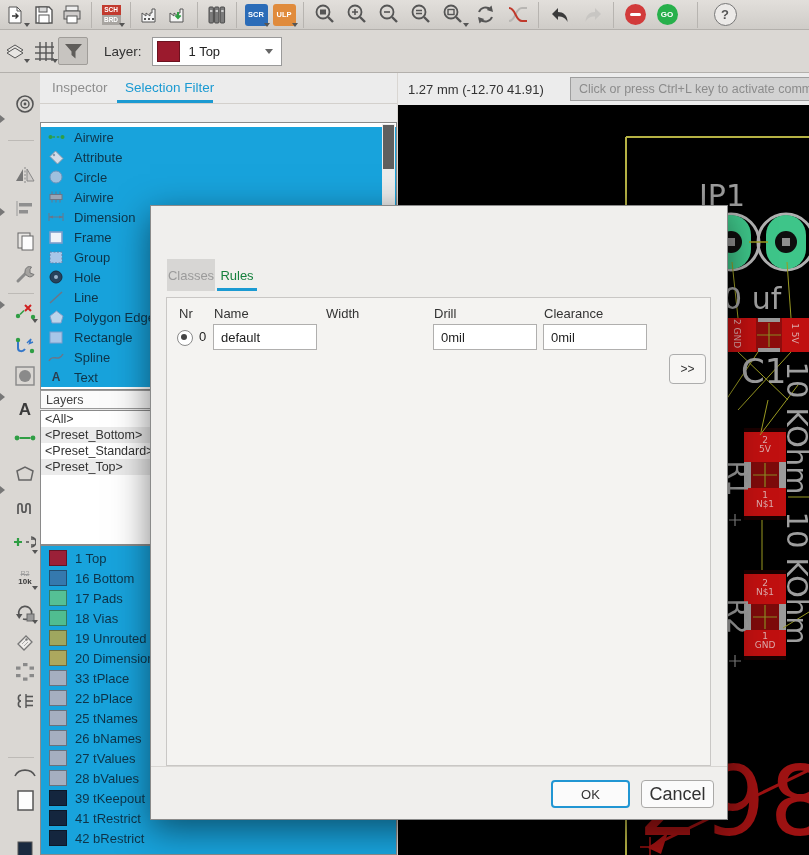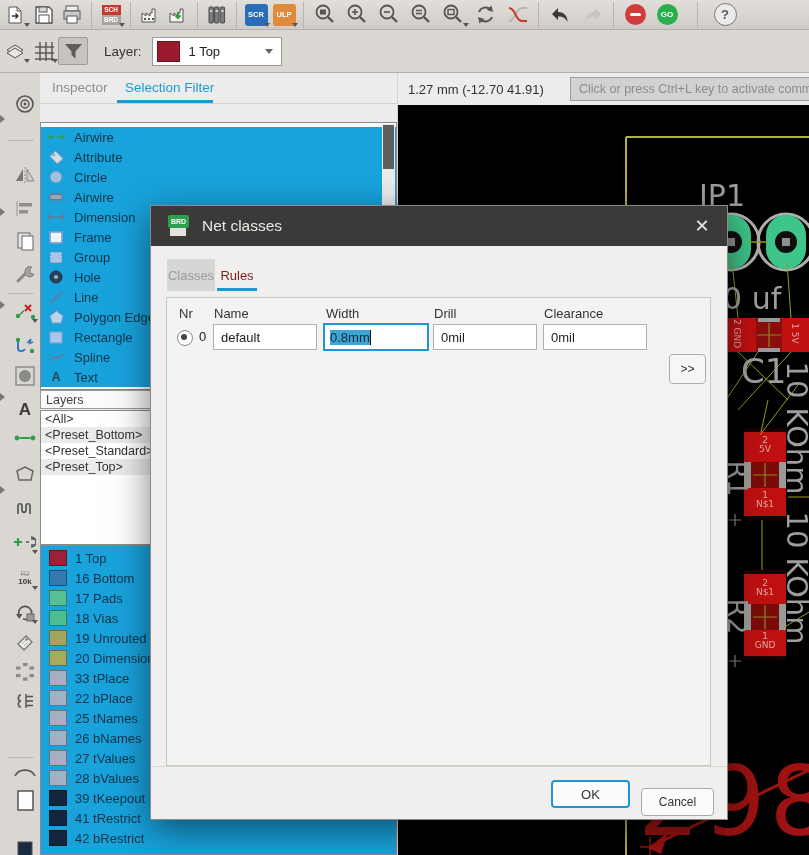--- a/index.html
+++ b/index.html
@@ -83,42 +83,42 @@
   .dicon{width:22px;height:24px;margin-left:17px;position:relative;}
   .dicon .g{position:absolute;left:0;top:1px;width:21px;height:13px;background:#2e9e4f;border-radius:2px;
             display:flex;align-items:center;justify-content:center;color:#fff;font-size:7px;font-weight:bold;}
   .dicon .p{position:absolute;left:2px;top:14px;width:16px;height:8px;background:#e4e2df;}
   .dtitletxt{margin-left:12px;font-size:15.5px;color:#e9e8e6;}
   .dclose{position:absolute;right:13px;top:8px;width:24px;height:24px;color:#e4e4e4;font-size:18px;
           display:flex;align-items:center;justify-content:center;}
   .dtab-classes{position:absolute;left:16px;top:53px;width:48px;height:32px;background:#d7d6d4;
                 display:flex;align-items:center;justify-content:center;font-size:13px;color:#9b9b9b;}
   .dtab-rules{position:absolute;left:66px;top:53px;width:40px;height:32px;display:flex;align-items:center;
-              justify-content:center;font-size:13px;color:#7f1d1d;}
+              justify-content:center;font-size:13px;color:#15803d;}
   .dtab-underline{position:absolute;left:66px;top:82px;width:40px;height:3px;background:#1b9ad2;}
   .dbox{position:absolute;left:15px;top:91px;width:545px;height:469px;background:#f4f3f1;border:1px solid #c9c7c5;
         box-sizing:border-box;}
   .dcolhdr{position:absolute;top:8px;font-size:13px;color:#333;}
   .dinput{position:absolute;top:26px;height:26px;background:#fff;border:1px solid #b0afae;font-size:13px;color:#222;
           padding:0 7px;box-sizing:border-box;font-family:"Liberation Sans",sans-serif;}
   .dradio{position:absolute;left:10px;top:32px;width:14px;height:14px;border:1px solid #8a8a8a;border-radius:50%;
           background:#fff;}
   .dradio::after{content:"";position:absolute;left:3px;top:3px;width:6px;height:6px;border-radius:50%;background:#444;}
   .dnr0{position:absolute;left:32px;top:31px;font-size:13px;color:#222;}
   .wfield{position:absolute;left:156px;top:25px;width:106px;height:28px;background:#fff;border:2px solid #2196d3;
           box-sizing:border-box;display:flex;align-items:center;padding-left:5px;font-size:13px;}
   .wsel{background:#3ea4d4;color:#122b3a;}
   .wcaret{width:1px;height:15px;background:#111;margin-left:0px;}
   .dmore{position:absolute;left:502px;top:56px;width:35px;height:28px;background:#f7f6f4;border:1px solid #adadad;
          border-radius:4px;display:flex;align-items:center;justify-content:center;font-size:12px;color:#333;}
   .dfootline{position:absolute;left:0;top:560px;width:100%;height:1px;background:#d8d6d3;}
   .dok{position:absolute;left:400px;top:574px;width:79px;height:28px;background:#fbfbfb;border:2px solid #2196d3;
        border-radius:4px;display:flex;align-items:center;justify-content:center;font-size:13px;color:#333;box-sizing:border-box;}
   .dcancel{position:absolute;left:490px;top:574px;width:73px;height:28px;background:#fbfbfb;border:1px solid #aaa9a7;
-       border-radius:4px;display:flex;align-items:center;justify-content:center;font-size:12px;color:#333;box-sizing:border-box;margin-top:8px;}
+       border-radius:4px;display:flex;align-items:center;justify-content:center;font-size:18px;color:#333;box-sizing:border-box;}
 </style>
 </head>
 <body>
 
 <div class="app">
 
   <div class="tb1">
     <div class="tbtn">
       <svg width="22" height="22">
           <path d="M4,3 h8 l4,4 v12 h-12 z" fill="#fdfdfd" stroke="#555"></path>
@@ -754,46 +754,34 @@
     </div>
     <div class="padlbl" style="left:346px;top:527px;width:42px;">
       <div>1</div>
       <div>GND</div>
     </div>
 
     <div class="dimnum">2987</div>
   </div>
 
   <div class="dialog">
-    <div class="dtitle">
-      <div class="dicon">
-        <div class="g">BRD</div>
-        <div class="p"></div>
-      </div>
-      <span class="dtitletxt">Net classes</span>
-      <div class="dclose">✕</div>
-    </div>
     <div class="dtab-classes">Classes</div>
     <div class="dtab-rules">Rules</div>
     <div class="dtab-underline"></div>
 
     <div class="dbox">
       <span class="dcolhdr" style="left:12px;">Nr</span>
       <span class="dcolhdr" style="left:47px;">Name</span>
       <span class="dcolhdr" style="left:159px;">Width</span>
       <span class="dcolhdr" style="left:267px;">Drill</span>
       <span class="dcolhdr" style="left:377px;">Clearance</span>
 
       <span class="dradio"></span>
       <span class="dnr0">0</span>
       <input class="dinput" style="left: 46px; width: 104px;" value="default">
-      <div class="wfield">
-        <span class="wsel">0.8mm</span>
-        <span class="wcaret"></span>
-      </div>
       <input class="dinput" style="left: 266px; width: 104px;" value="0mil">
       <input class="dinput" style="left: 376px; width: 104px;" value="0mil">
       <div class="dmore">&gt;&gt;</div>
     </div>
 
     <div class="dfootline"></div>
     <div class="dok">OK</div>
     <div class="dcancel">Cancel</div>
   </div>
 

